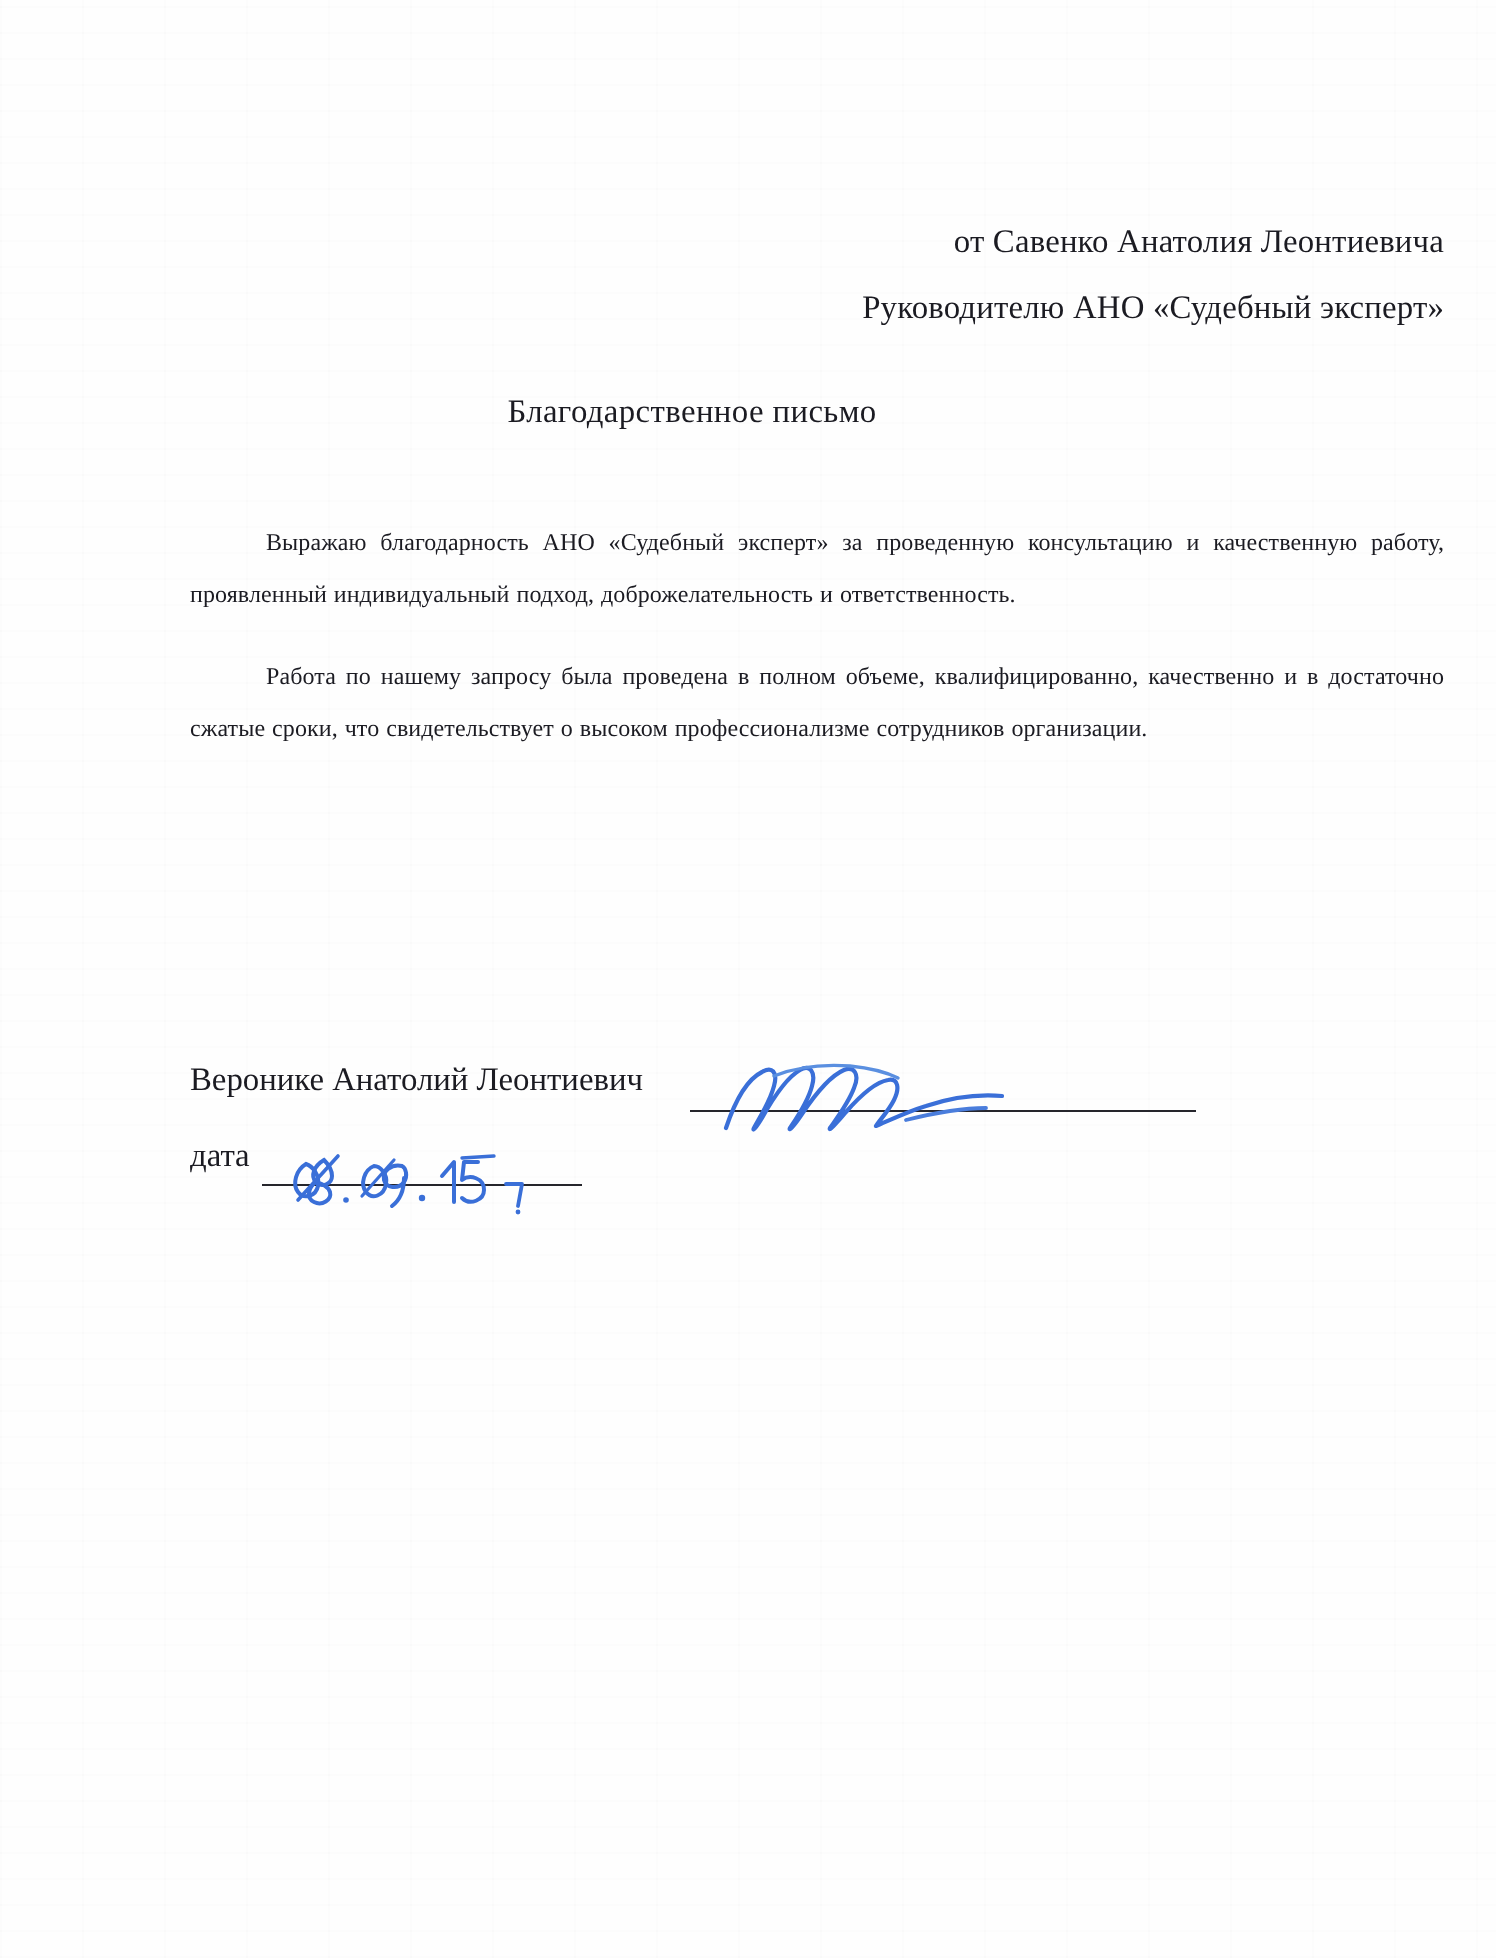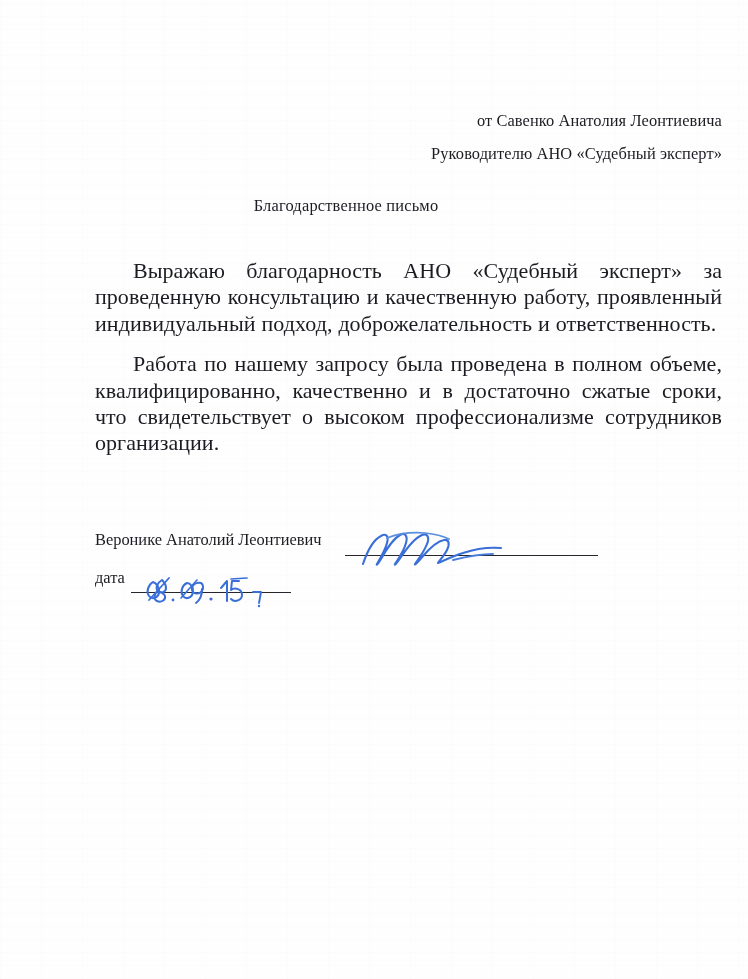--- a/index.html
+++ b/index.html
@@ -67,21 +67,21 @@
   .body-block {
     position: absolute;
     left: 95px;
     top: 258px;
     width: 627px;
   }
   .para {
     text-align: justify;
     text-align-last: left;
     text-indent: 38px;
-    font-size: 22px;
+    font-size: 12px;
     line-height: 26.4px;
     margin: 0 0 14px 0;
     letter-spacing: 0.05px;
     word-spacing: 0.4px;
   }
 
   
   .sig-block {
     position: absolute;
     left: 95px;

